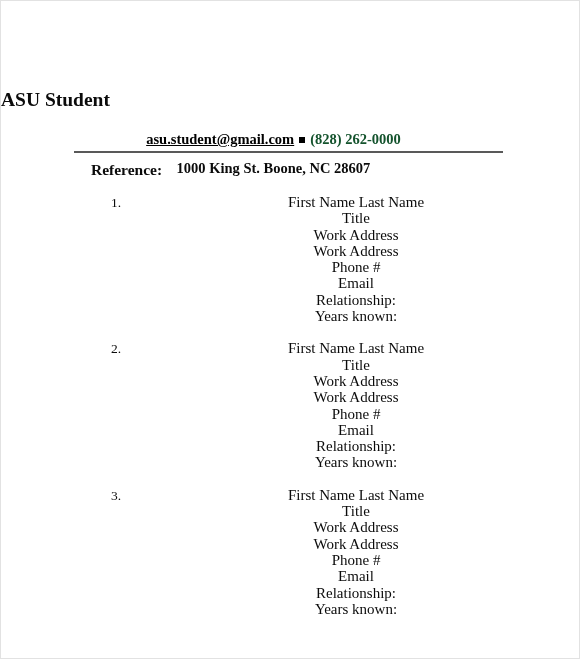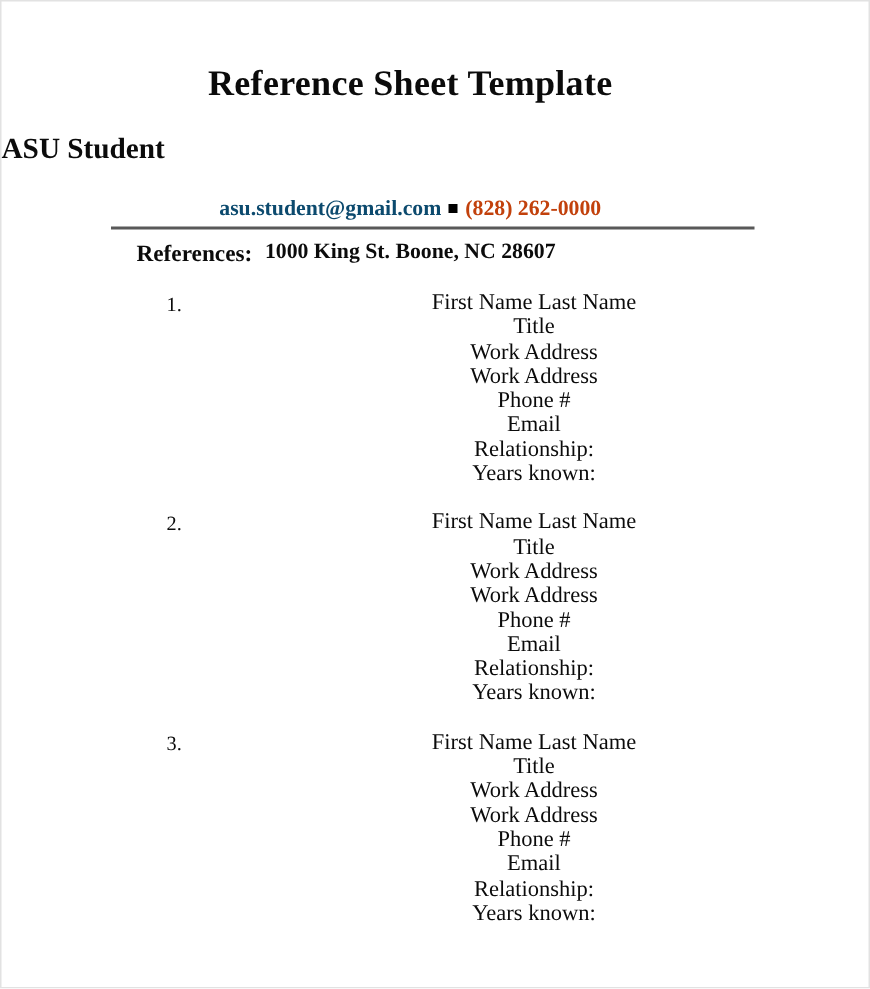--- a/index.html
+++ b/index.html
@@ -62,35 +62,36 @@
     top: 130px;
     width: 545px;
     text-align: center;
     font-size: 14.5px;
     font-weight: bold;
     color: #0b0b0b;
     white-space: nowrap;
   }
 
   .contact-email {
-    color: #0c4a6e;
+    color: #000000;
+    text-decoration: underline;
     cursor: pointer;
   }
 
   .contact-separator {
     display: inline-block;
     width: 6px;
     height: 6px;
     background: #000000;
     margin: 0 5px 1px 5px;
     vertical-align: middle;
   }
 
   .contact-phone {
-    color: #c2410c;
+    color: #14532d;
   }
 
   
   .divider {
     position: absolute;
     left: 73px;
     top: 150px;
     width: 429px;
     height: 2px;
     background: #595959;
@@ -138,33 +139,32 @@
 
   .reference-line {
     white-space: nowrap;
   }
 </style>
 </head>
 <body>
 
 <div class="page">
 
-  <div class="doc-title">Reference Sheet Template</div>
 
   <div class="person-name">ASU Student</div>
 
   <div class="person-address">1000 King St. Boone, NC 28607</div>
 
   <div class="contact-line">
     <span class="contact-email">asu.student@gmail.com</span><span class="contact-separator"></span><span class="contact-phone">(828) 262-0000</span>
   </div>
 
   <div class="divider"></div>
 
-  <div class="section-heading">References:</div>
+  <div class="section-heading">Reference:</div>
 
   <div class="reference-list">
 
     <div class="reference-item">
       <div class="reference-number">1.</div>
       <div class="reference-lines">
         <div class="reference-line">First Name Last Name</div>
         <div class="reference-line">Title</div>
         <div class="reference-line">Work Address</div>
         <div class="reference-line">Work Address</div>

